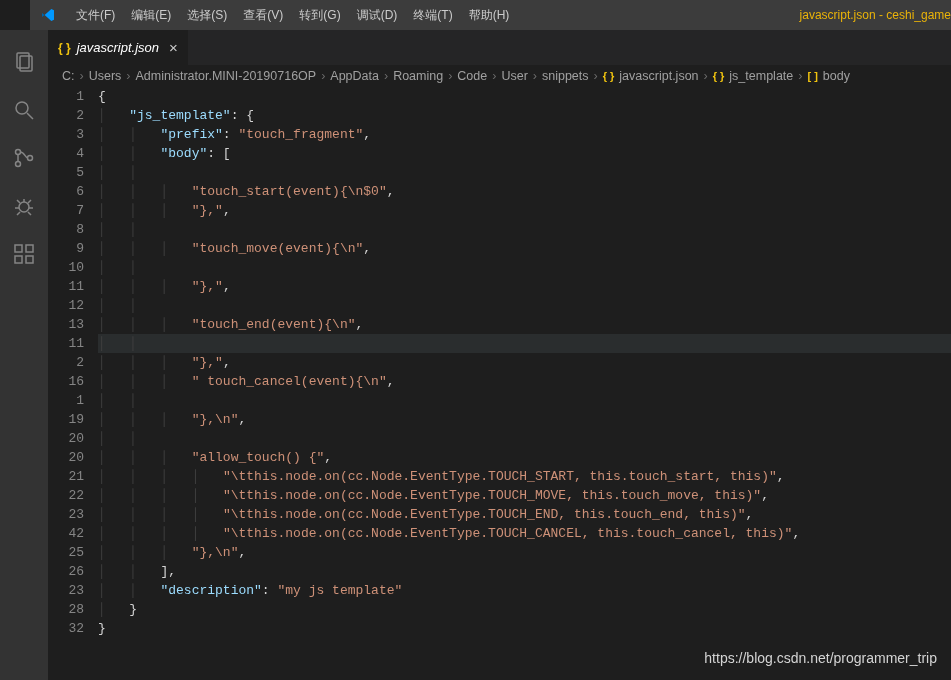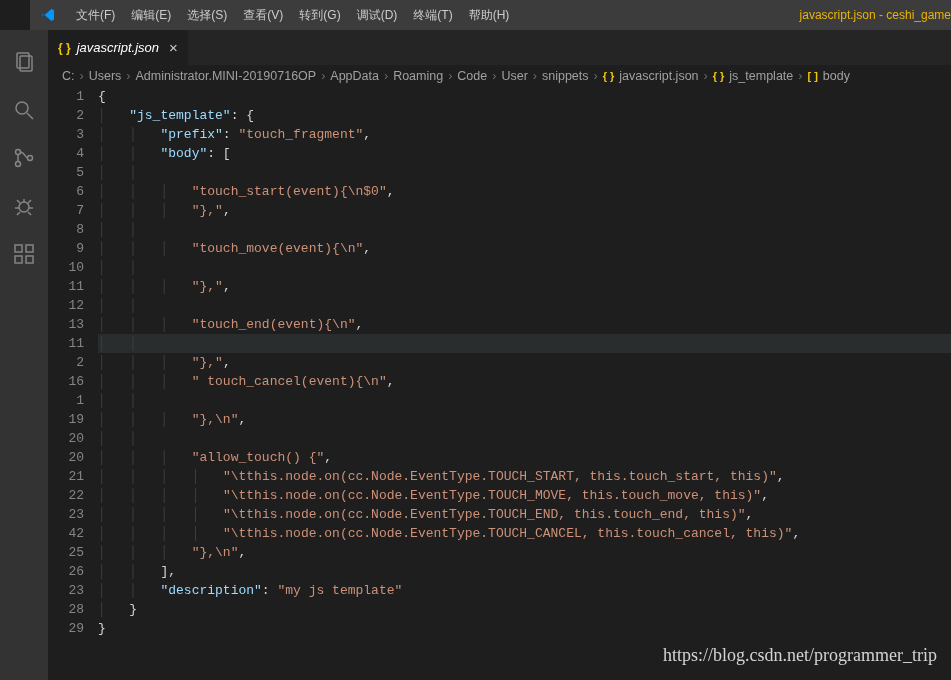--- a/index.html
+++ b/index.html
@@ -146,22 +146,22 @@
 .tok-brace    { color: #d4d4d4; }
 .tok-key      { color: #9cdcfe; }
 .tok-str      { color: #ce9178; }
 .tok-punc     { color: #d4d4d4; }
 .indent-guide { color: #404040; }
 .watermark {
   position: absolute;
   bottom: 14px;
   right: 14px;
   color: #d4d4d4;
-  font-size: 18px;
-  font-family: Liberation Serif, serif;
+  font-size: 14px;
+  font-family: Liberation Sans, sans-serif;
 }
 </style>
 </head>
 <body>
 
 <div class="menubar">
   <span class="logo">
     <svg viewBox="0 0 24 24" fill="none">
         <path d="M17 3L7 12L17 21L21 19V5L17 3Z" fill="#0098ff"></path>
         <path d="M7 12L3 9V15L7 12Z" fill="#0065a9"></path>
@@ -276,21 +276,21 @@
           <div class="ln">20</div>
           <div class="ln">20</div>
           <div class="ln">21</div>
           <div class="ln">22</div>
           <div class="ln">23</div>
           <div class="ln">42</div>
           <div class="ln">25</div>
           <div class="ln">26</div>
           <div class="ln">23</div>
           <div class="ln">28</div>
-          <div class="ln">29</div>
+          <div class="ln">32</div>
         </div>
       <div class="code" id="code">
           <div class="code-line"><span class="tok-brace">{</span></div>
           <div class="code-line"><span class="indent-guide">│</span><span>   </span><span class="tok-key">"js_template"</span><span class="tok-punc">: {</span></div>
           <div class="code-line"><span class="indent-guide">│</span><span>   </span><span class="indent-guide">│</span><span>   </span><span class="tok-key">"prefix"</span><span class="tok-punc">: </span><span class="tok-str">"touch_fragment"</span><span class="tok-punc">,</span></div>
           <div class="code-line"><span class="indent-guide">│</span><span>   </span><span class="indent-guide">│</span><span>   </span><span class="tok-key">"body"</span><span class="tok-punc">: [</span></div>
           <div class="code-line"><span class="indent-guide">│</span><span>   </span><span class="indent-guide">│</span><span>   </span></div>
           <div class="code-line"><span class="indent-guide">│</span><span>   </span><span class="indent-guide">│</span><span>   </span><span class="indent-guide">│</span><span>   </span><span class="tok-str">"touch_start(event){\n$0"</span><span class="tok-punc">,</span></div>
           <div class="code-line"><span class="indent-guide">│</span><span>   </span><span class="indent-guide">│</span><span>   </span><span class="indent-guide">│</span><span>   </span><span class="tok-str">"},"</span><span class="tok-punc">,</span></div>
           <div class="code-line"><span class="indent-guide">│</span><span>   </span><span class="indent-guide">│</span><span>   </span></div>

